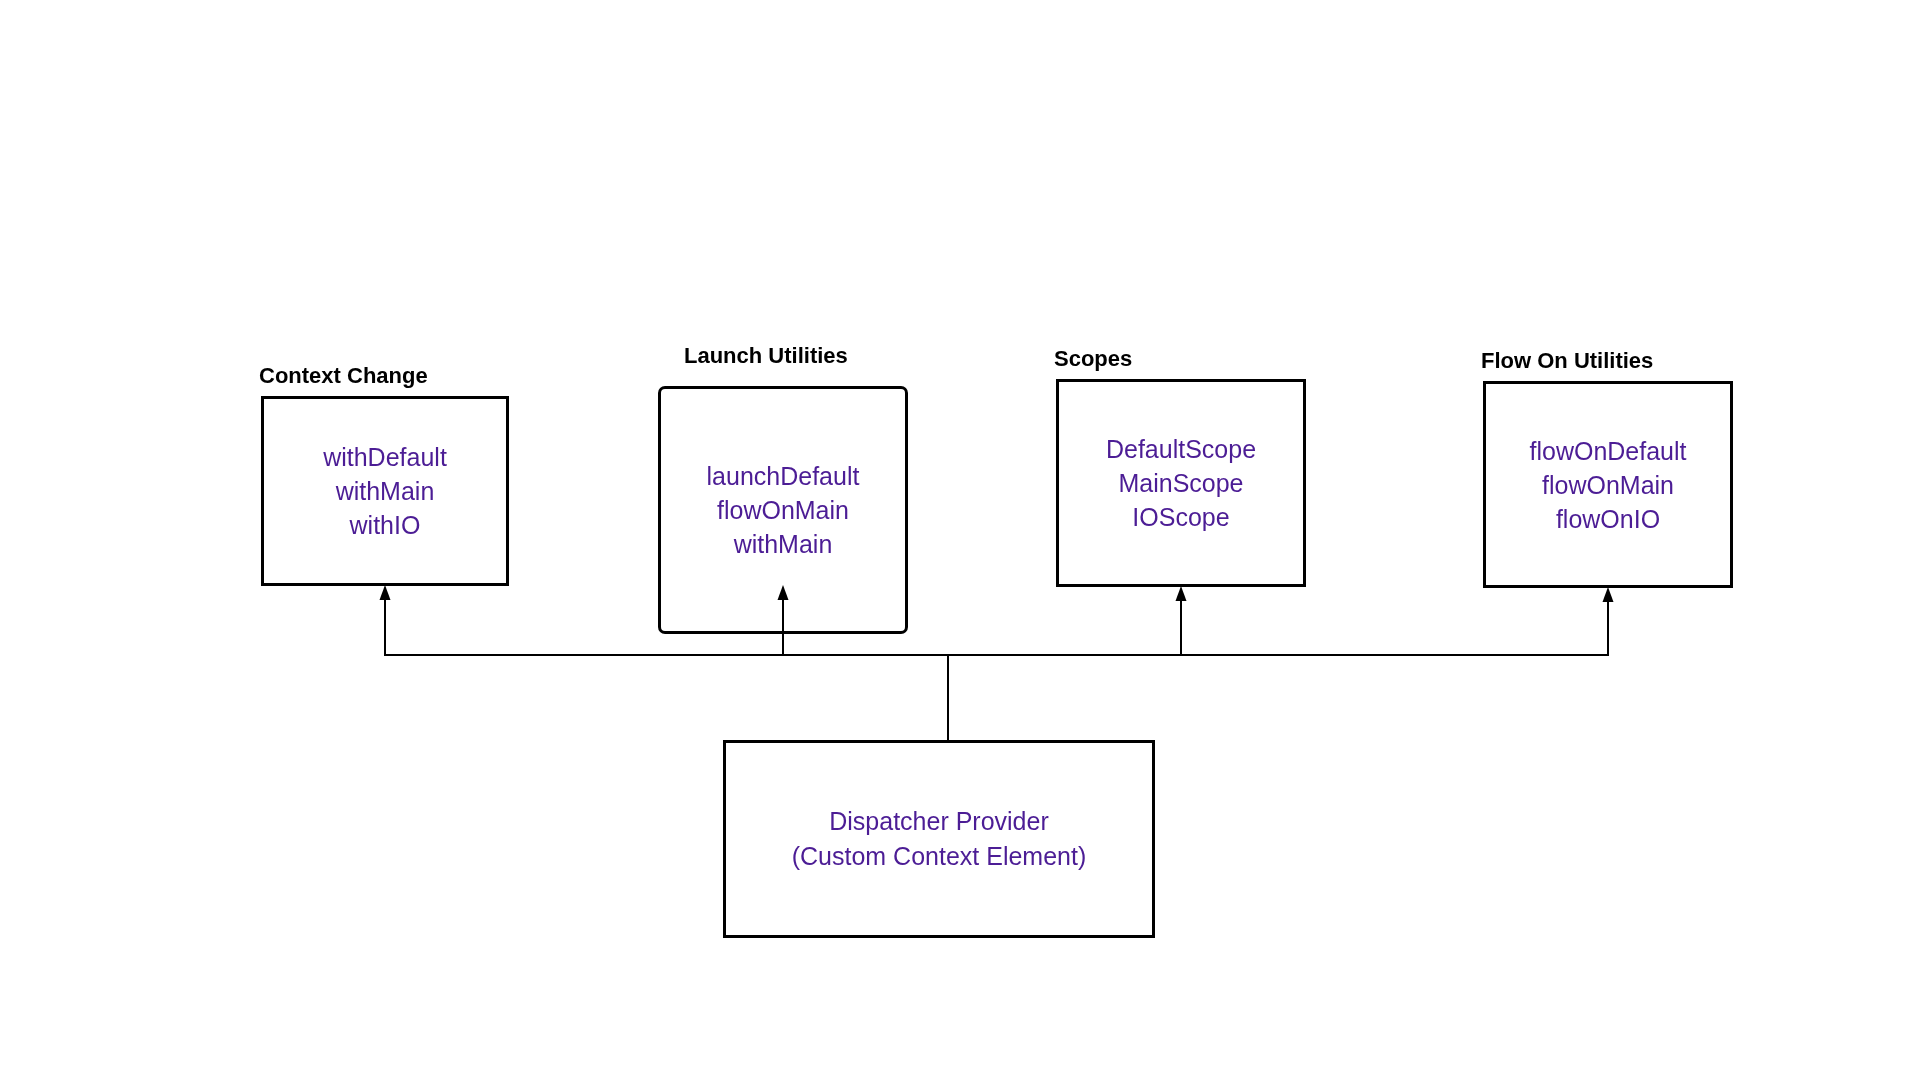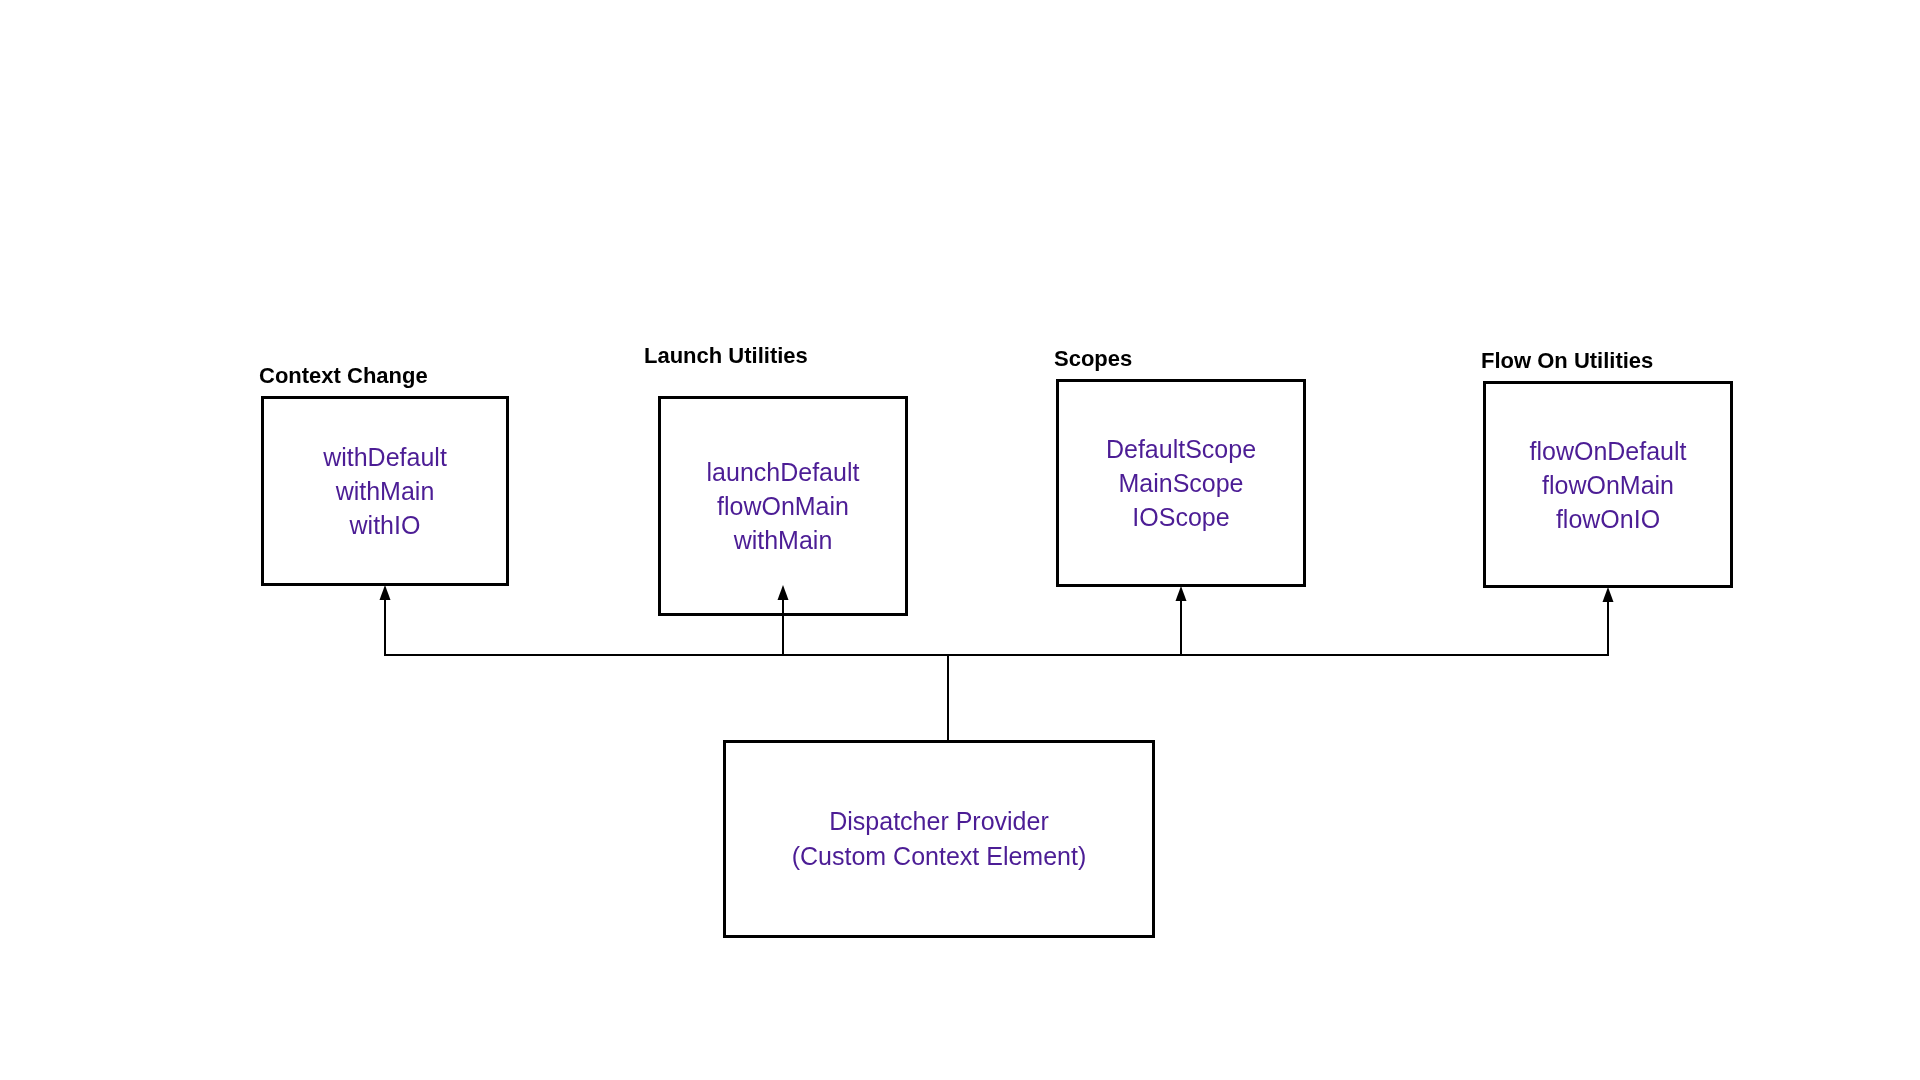--- a/index.html
+++ b/index.html
@@ -36,25 +36,25 @@
   }
   .node-body {
     font-size: 25px;
     line-height: 34px;
     font-weight: 400;
     color: #4c1d95;
   }
   .node-body .line { display: block; }
   
   .g1 { left: 261px; top: 396px; width: 248px; height: 190px; }
-  .g2 { left: 658px; top: 396px; width: 250px; height: 220px; }
+  .g2 { left: 658px; top: 386px; width: 250px; height: 248px; border-radius: 7px; }
   .g3 { left: 1056px; top: 379px; width: 250px; height: 208px; }
   .g4 { left: 1483px; top: 381px; width: 250px; height: 207px; }
   .t1 { left: 259px; top: 363px; }
-  .t2 { left: 644px; top: 343px; }
+  .t2 { left: 684px; top: 343px; }
   .t3 { left: 1054px; top: 346px; }
   .t4 { left: 1481px; top: 348px; }
   
   .src { left: 723px; top: 740px; width: 432px; height: 198px; }
   .src .node-body { line-height: 35px; }
   
   #connector-svg {
     position: absolute;
     left: 0;
     top: 0;

